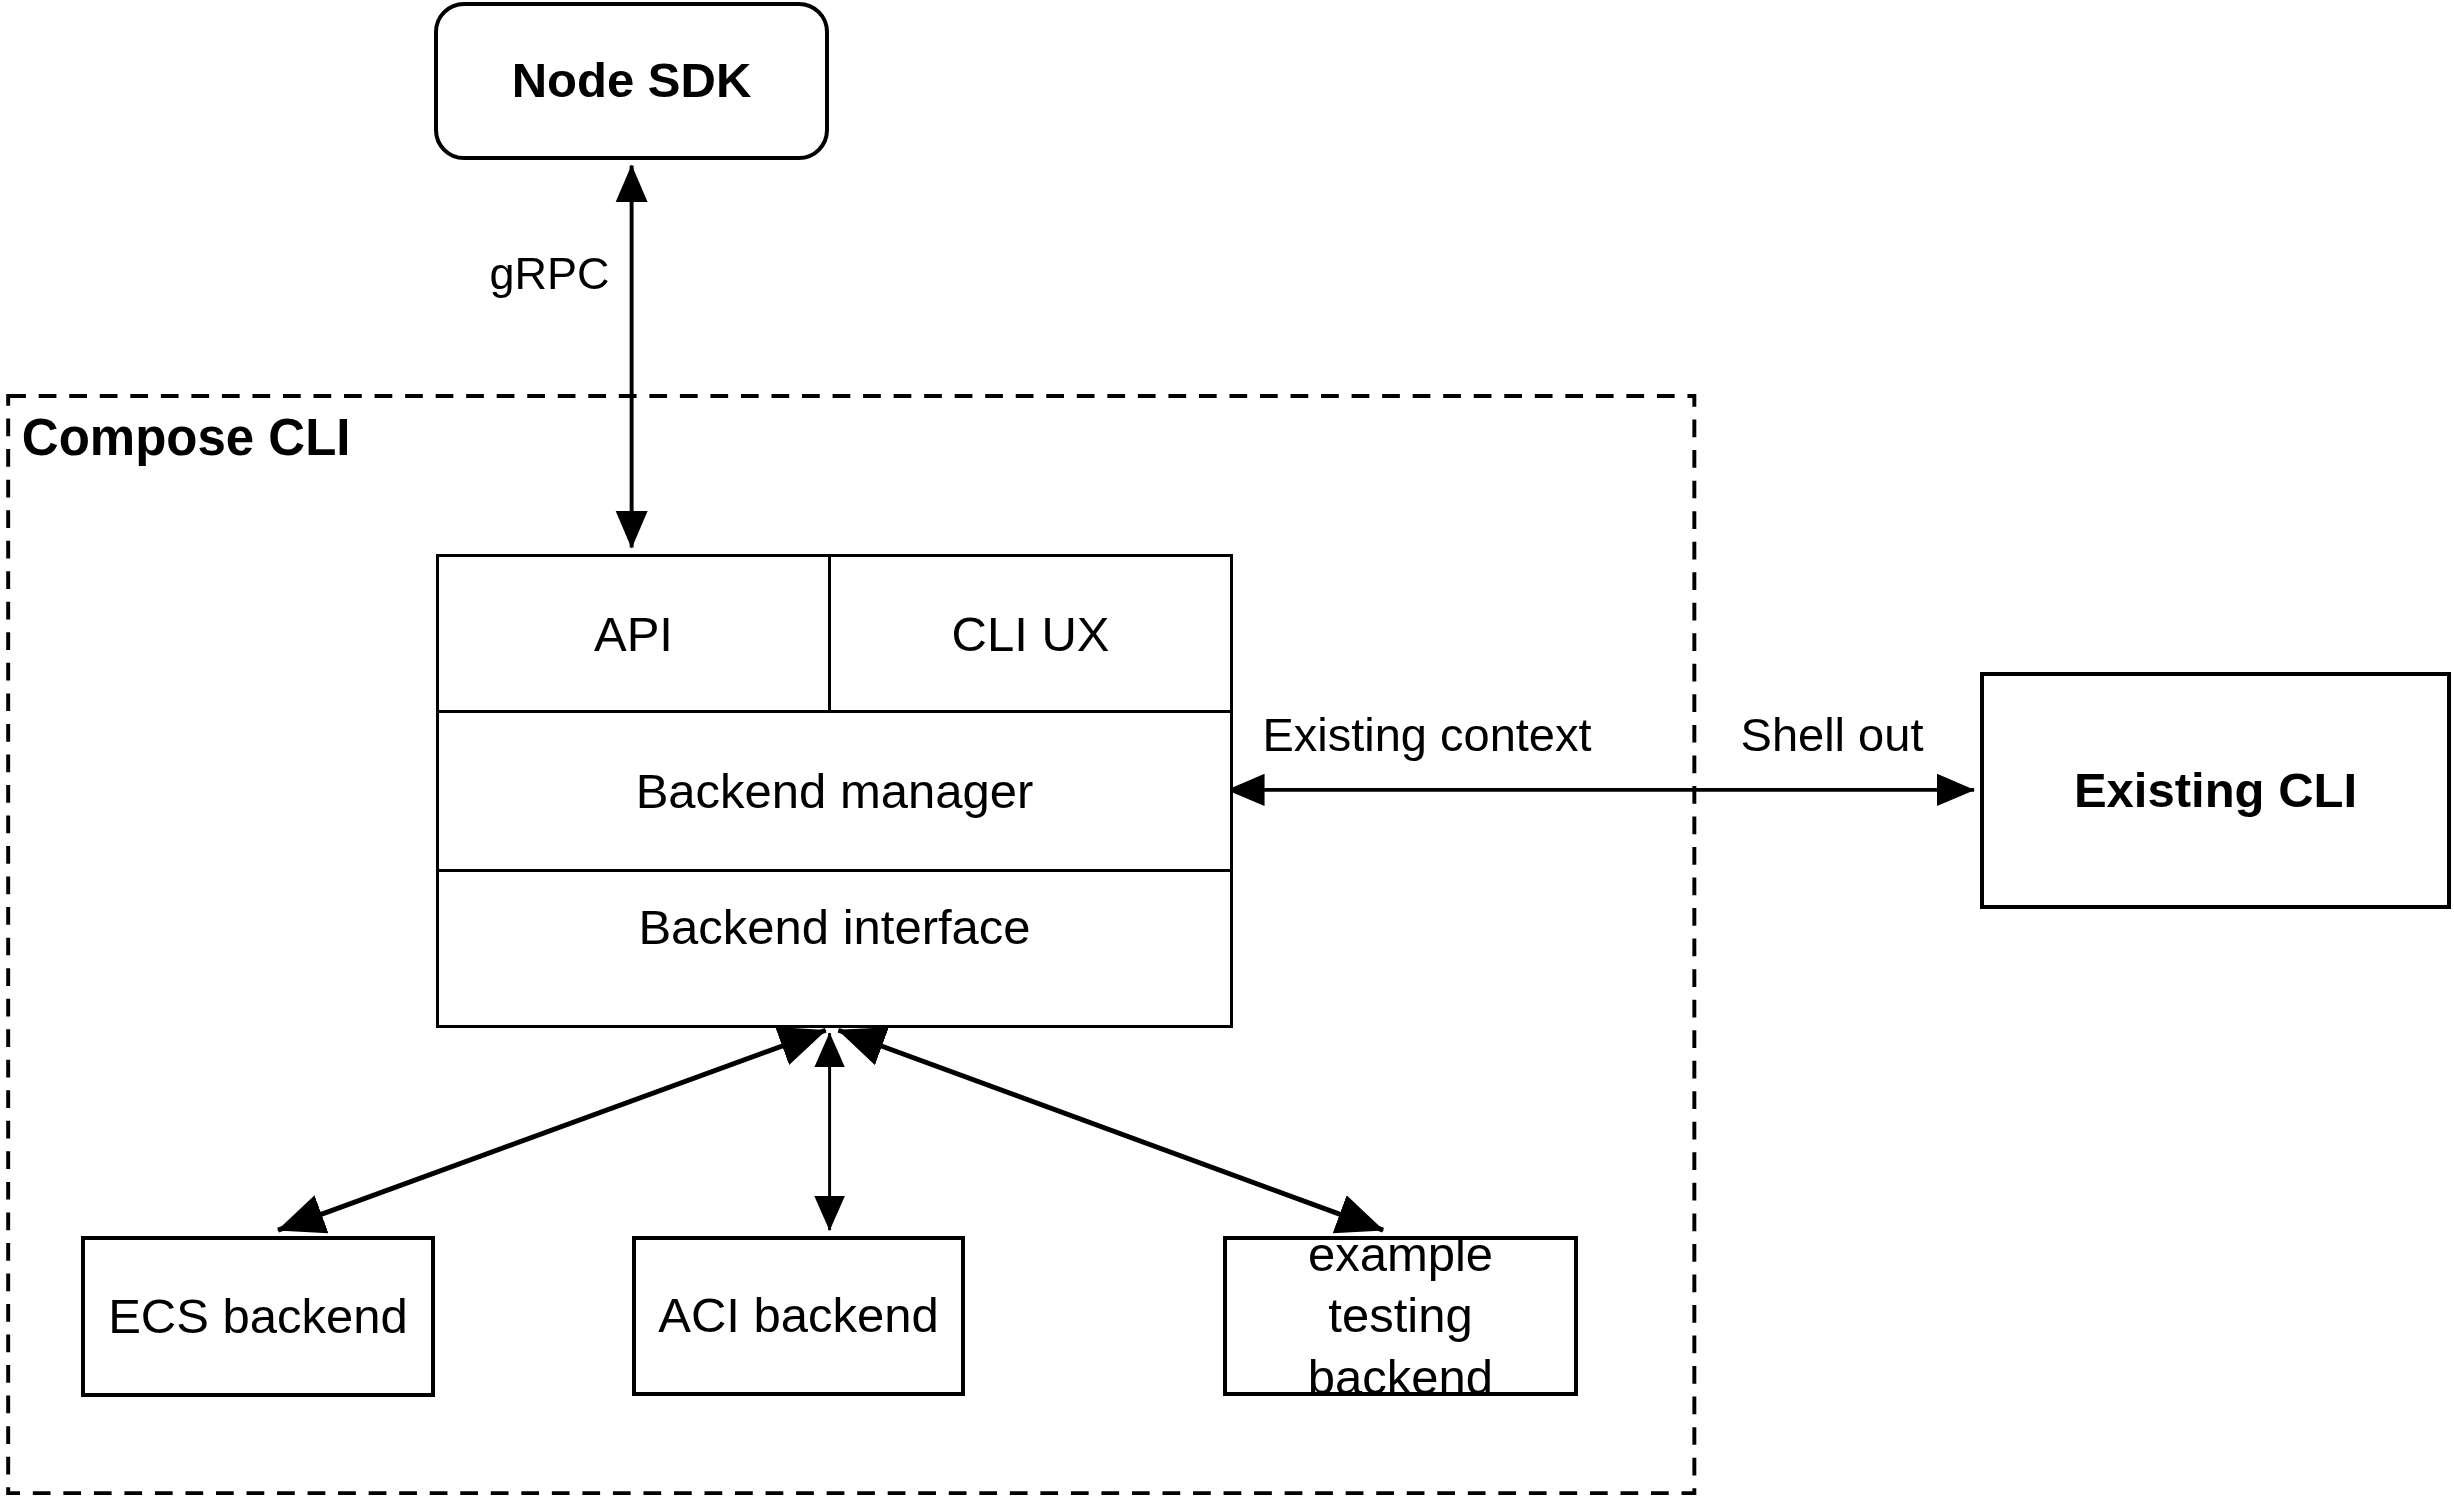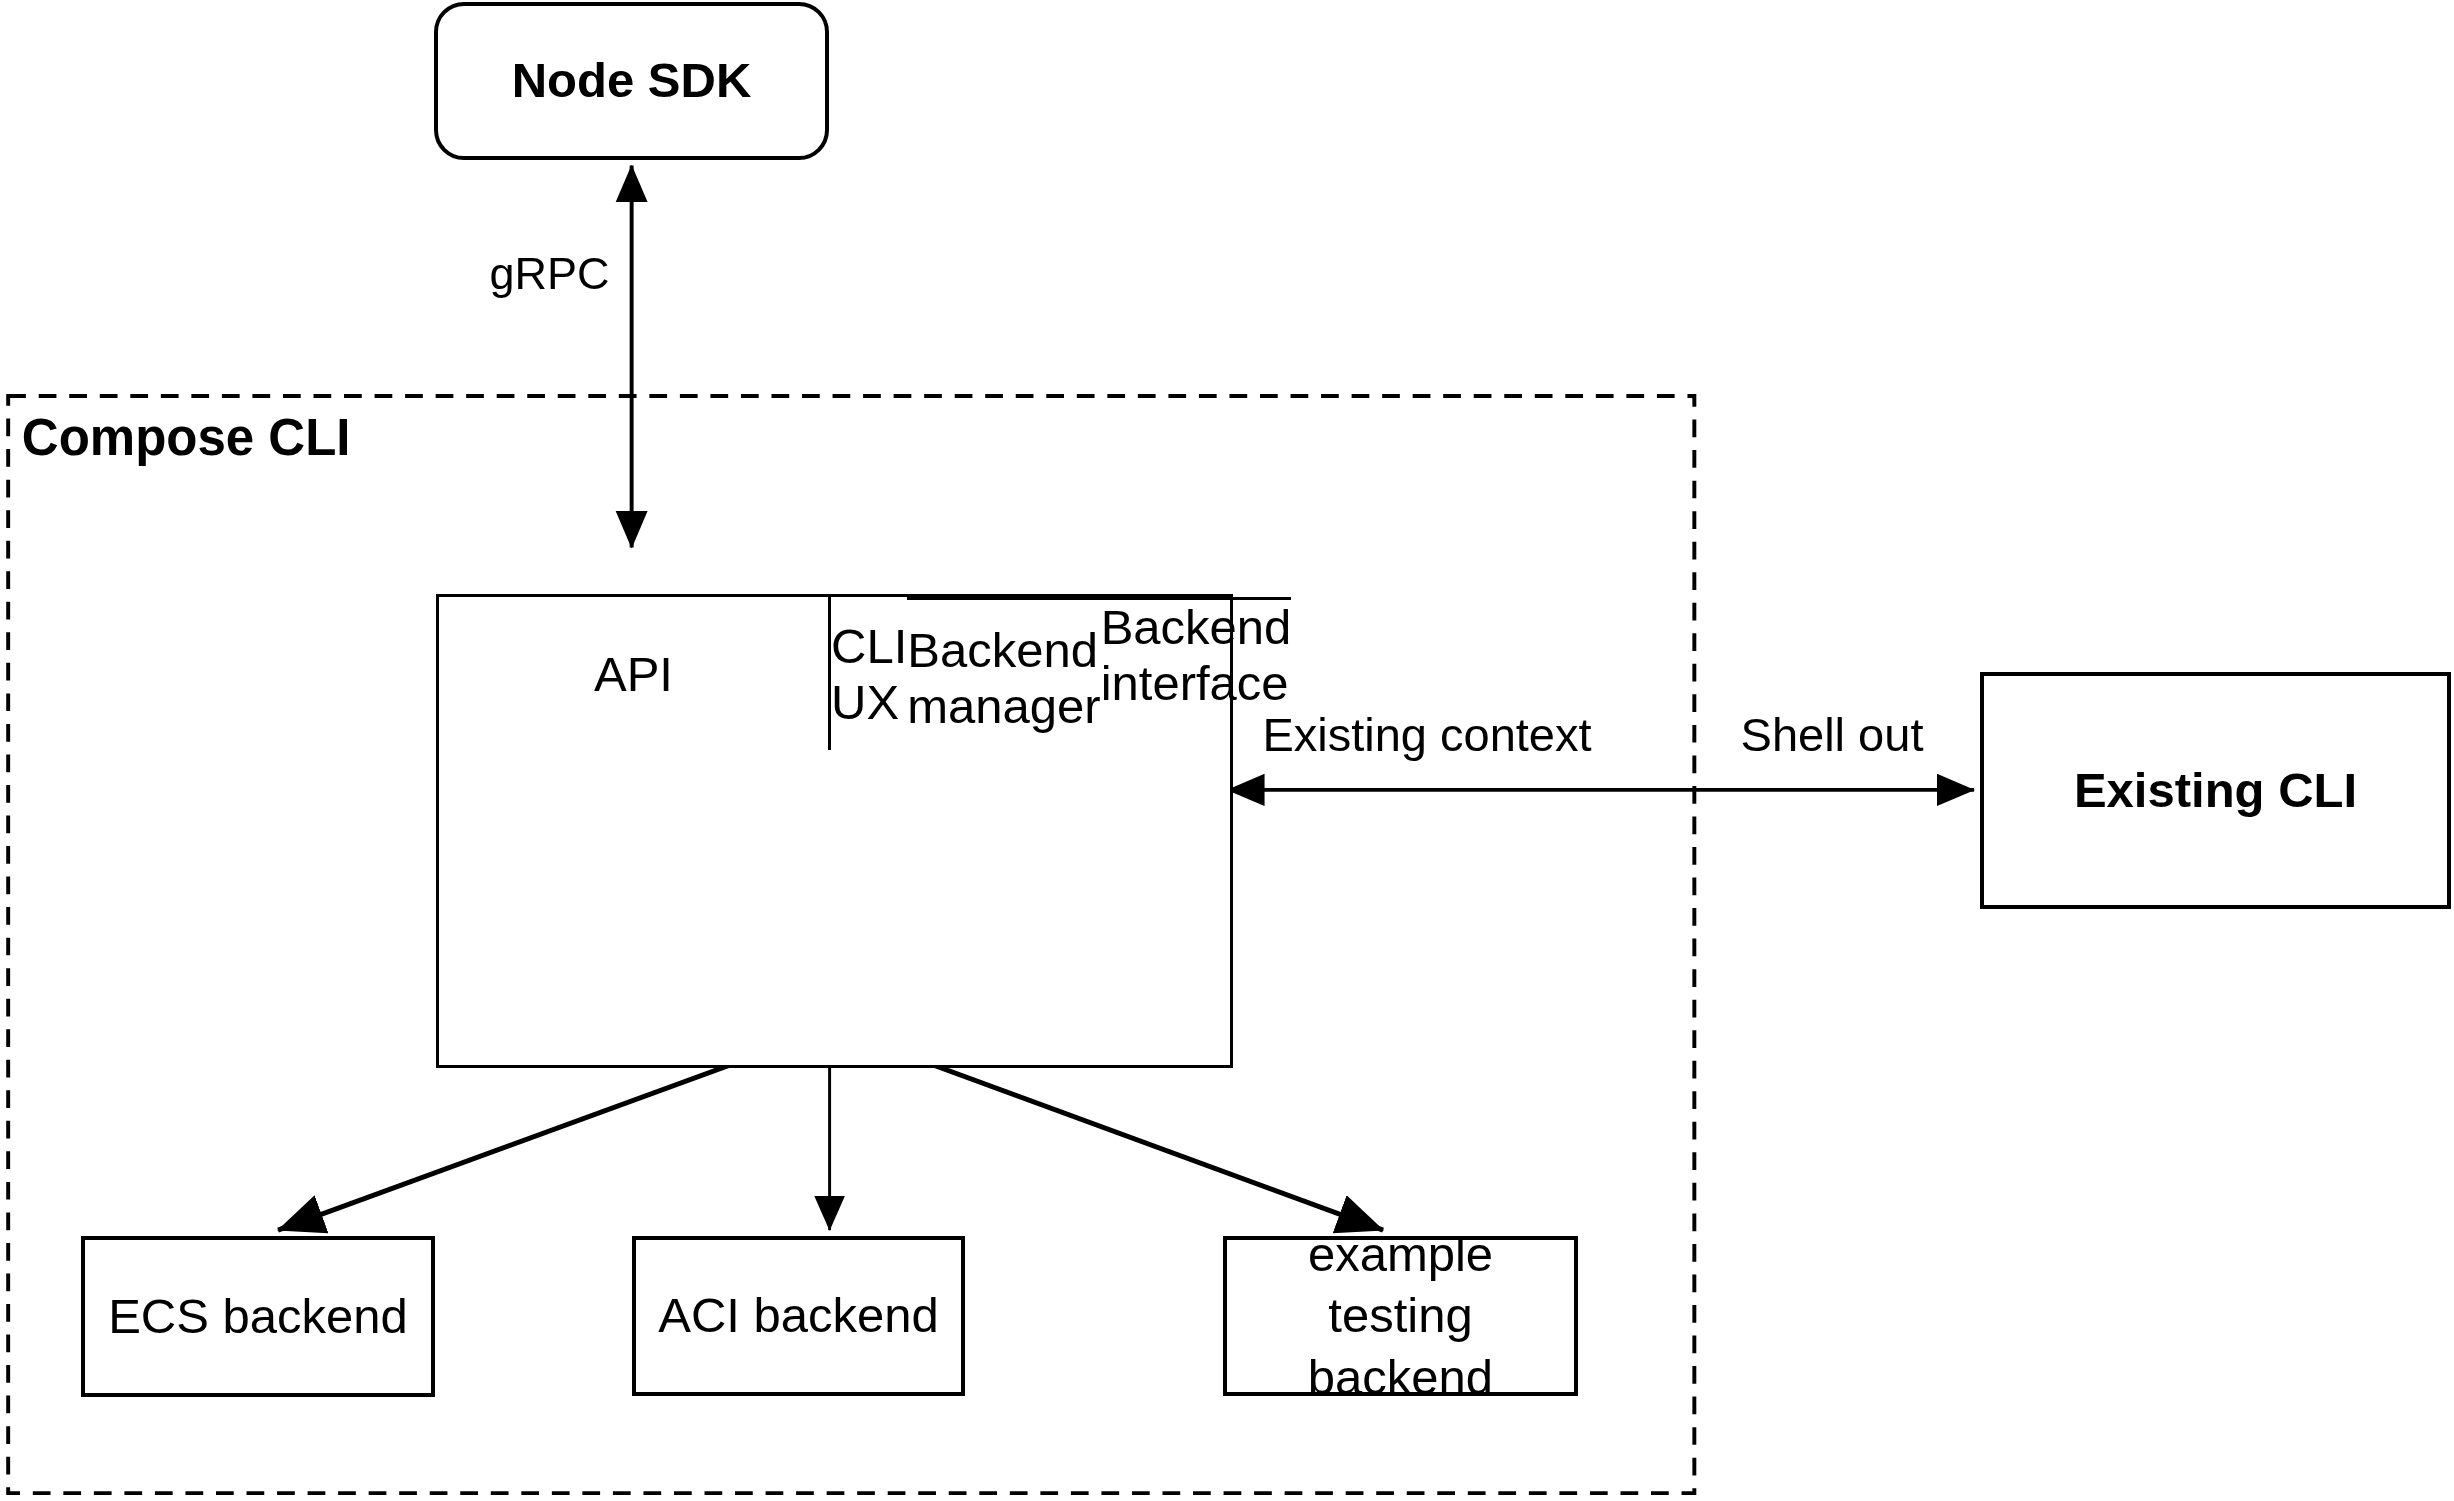--- a/index.html
+++ b/index.html
@@ -42,22 +42,21 @@
   .stacked {
     position: absolute;
     left: 436px;
     top: 554px;
     width: 797px;
     height: 474px;
     box-sizing: border-box;
     border: 3.9px solid #000000;
     background: #ffffff;
     display: flex;
-    flex-direction: row;
-    margin-top: 40px;
+    flex-direction: column;
   }
   .stacked .row1 {
     height: 153px;
     display: flex;
     flex-direction: row;
   }
   .stacked .cell-api {
     width: 392px;
     box-sizing: border-box;
     border-right: 3.9px solid #000000;

